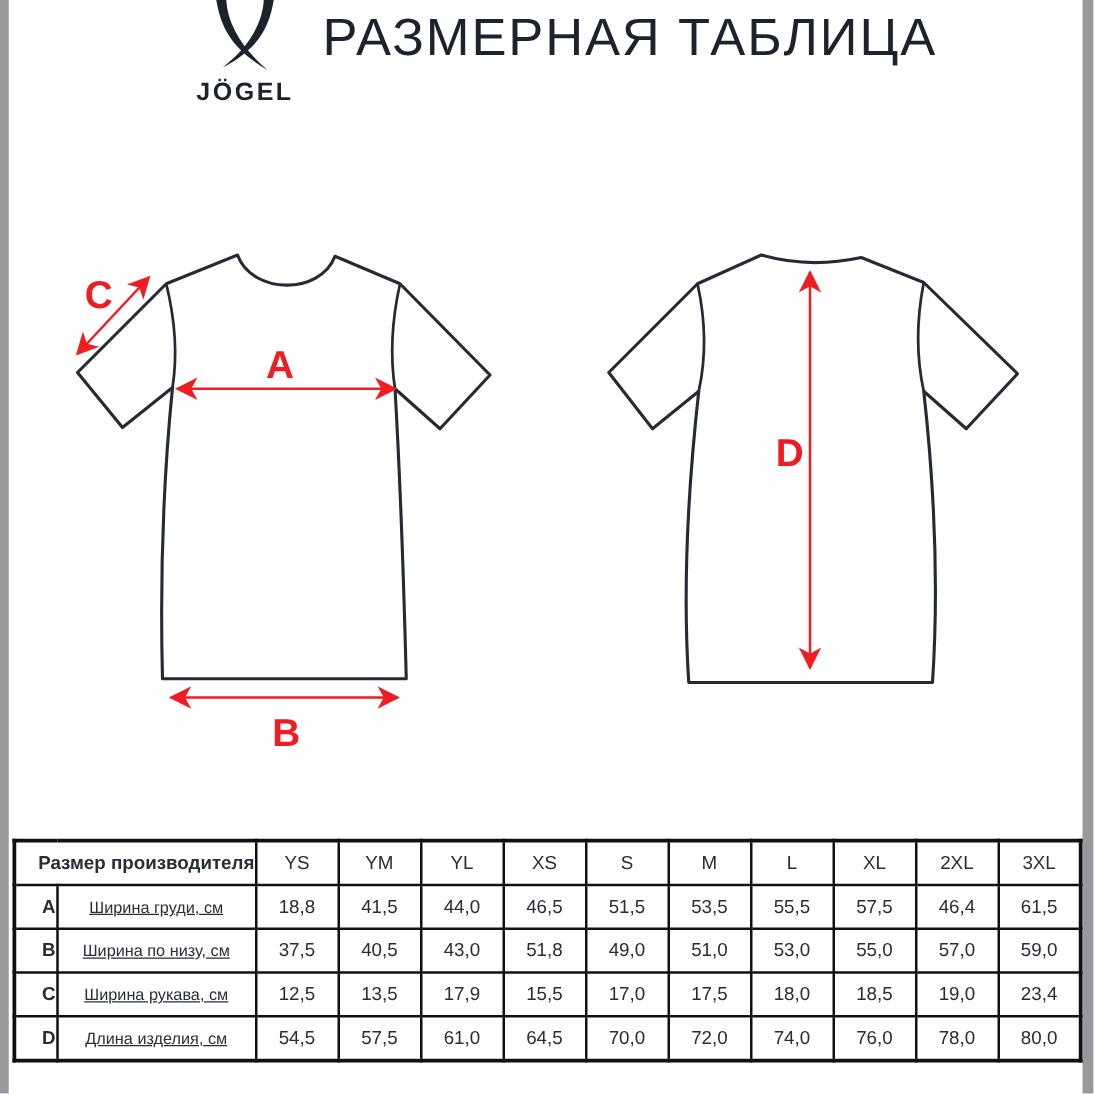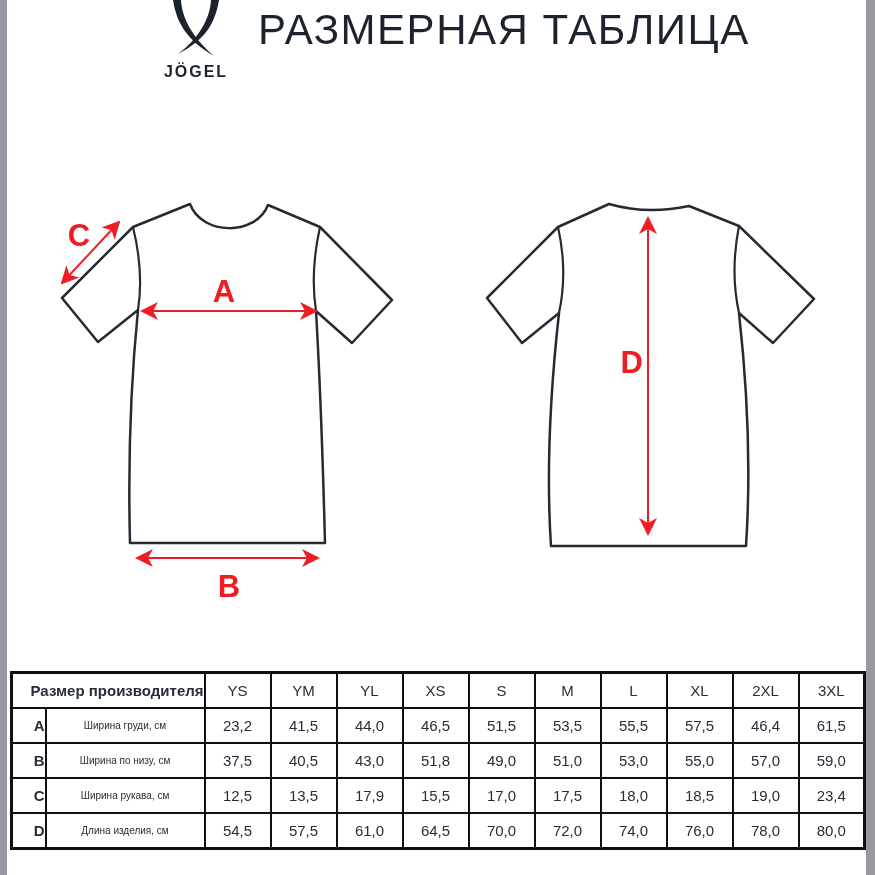--- a/index.html
+++ b/index.html
@@ -7,21 +7,21 @@
     position:relative;width:875px;height:875px;background:#ffffff;
     overflow:hidden;font-family:"Liberation Sans",sans-serif;
   }
   .strip{position:absolute;top:0;height:875px;background:#97999e;}
   .strip-left{left:0;width:7px;}
   .strip-right{left:866px;width:9px;}
 
   .logo{position:absolute;left:146px;top:0;width:100px;text-align:center;}
   .logo svg{display:block;margin:0 auto;}
   .wordmark{
-    margin-top:5px;font-weight:700;font-size:16px;letter-spacing:2px;
+    margin-top:5px;font-weight:700;font-size:20px;letter-spacing:2px;
     color:#1d232c;
   }
 
   .page-title{
     position:absolute;left:258px;top:6px;margin:0;
     font-size:42px;font-weight:400;letter-spacing:1.5px;
     color:#1d232c;white-space:nowrap;
   }
 
   .shirt-svg{position:absolute;top:150px;width:350px;height:460px;}
@@ -39,21 +39,21 @@
   table.size-table{
     position:absolute;left:10px;top:671px;width:853px;
     border-collapse:collapse;table-layout:fixed;
     color:#272e38;background:#ffffff;border:3px solid #101010;
   }
   .size-table th,.size-table td{
     border:2px solid #101010;text-align:center;vertical-align:middle;
     padding:0;font-size:15px;font-weight:400;height:33px;
   }
   .size-table .bold{font-weight:700;text-align:right;}
-  .size-table .label-cell{font-size:10px;}
+  .size-table .label-cell{font-size:13px;text-decoration:underline;}
 </style>
 </head>
 <body>
 
 <div class="stage">
 
   <div class="strip strip-left"></div>
   <div class="strip strip-right"></div>
 
   <div class="logo">
@@ -133,21 +133,21 @@
           <th>S</th>
           <th>M</th>
           <th>L</th>
           <th>XL</th>
           <th>2XL</th>
           <th>3XL</th>
         </tr>
         <tr>
           <td class="bold">A</td>
           <td class="label-cell">Ширина груди, см</td>
-          <td>23,2</td>
+          <td>18,8</td>
           <td>41,5</td>
           <td>44,0</td>
           <td>46,5</td>
           <td>51,5</td>
           <td>53,5</td>
           <td>55,5</td>
           <td>57,5</td>
           <td>46,4</td>
           <td>61,5</td>
         </tr>

